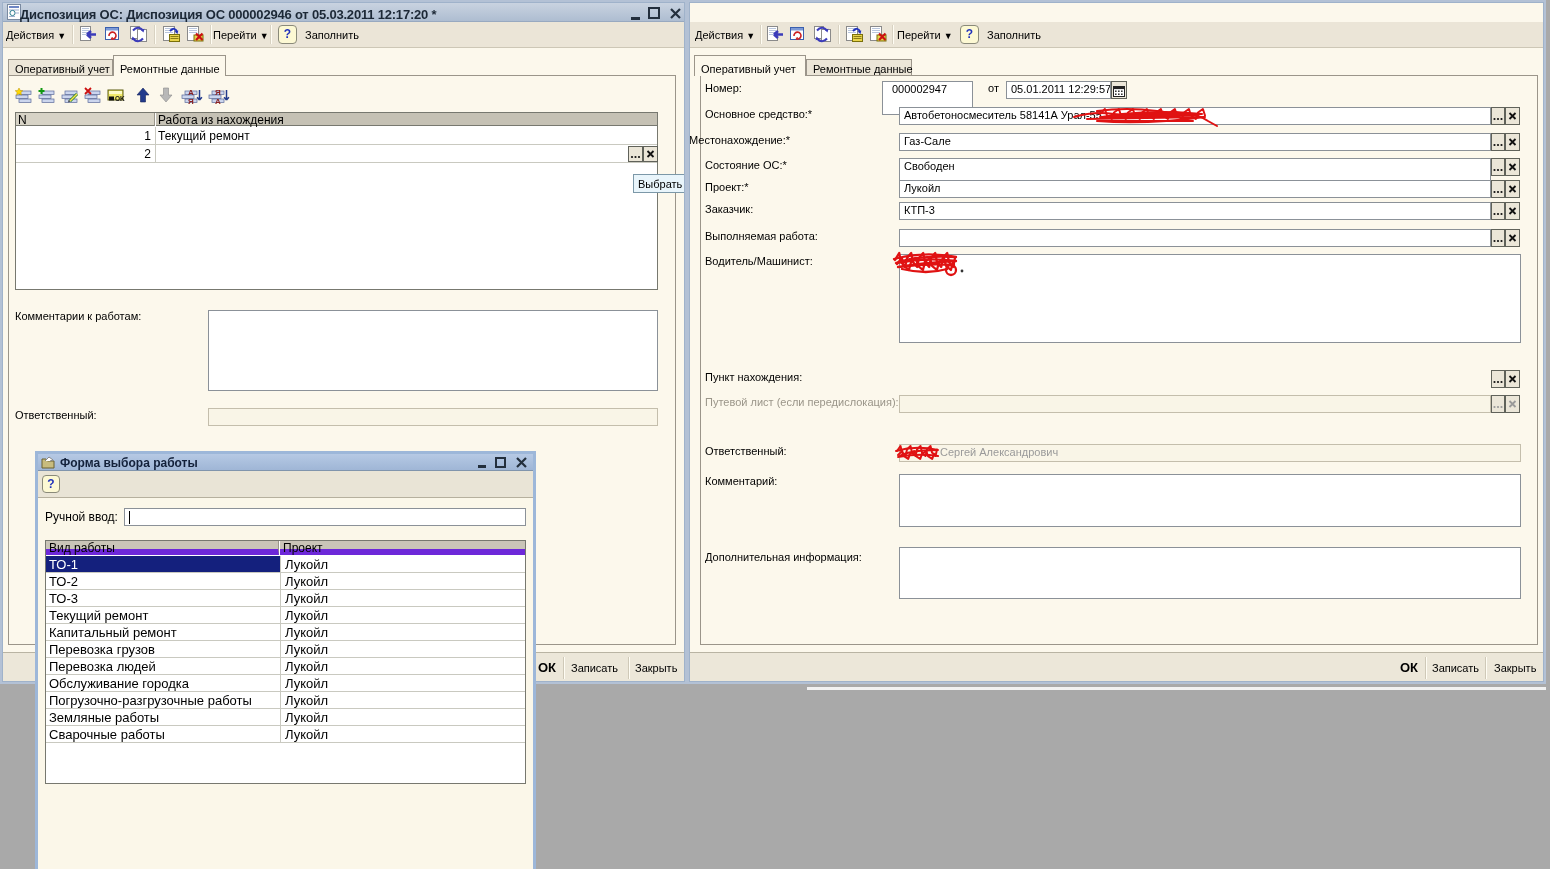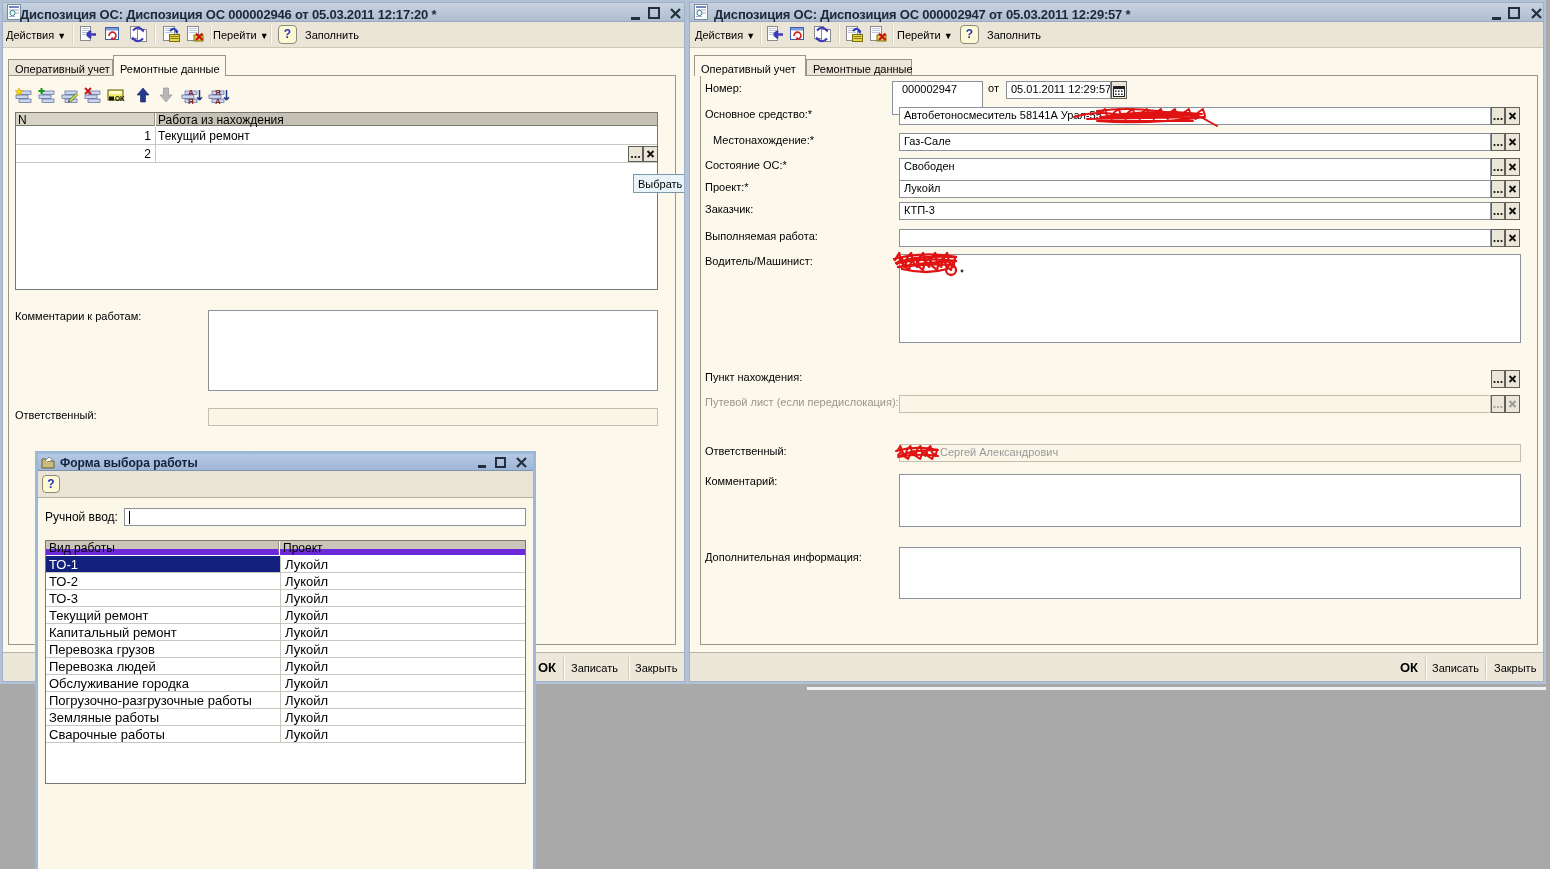--- a/index.html
+++ b/index.html
@@ -203,38 +203,20 @@
   <div class="botbar" style="top:652px">
     <div class="bb" style="left:536px;top:7px;font-weight:bold;font-size:13px">ОК</div>
     <div class="bsep" style="left:561px"></div>
     <div class="bb" style="left:569px">Записать</div>
     <div class="bsep" style="left:626px"></div>
     <div class="bb" style="left:633px">Закрыть</div>
   </div>
   <div class="frame"></div>
   </div>
 <div class="win" id="winR" style="left:687px;top:0;width:859px;height:684px">
-  <div class="tbar">
-    <div class="abs" style="left:5px;top:2px">
-        <svg width="15" height="16" viewBox="0 0 15 16">
-          <rect x="0.5" y="0.5" width="13" height="15" fill="#fdfdfd" stroke="#7a8aa0"></rect>
-          <rect x="2" y="2" width="10" height="2" fill="#6e86c4"></rect>
-          <rect x="2" y="5.5" width="10" height="1" fill="#9fb0d0"></rect>
-          <rect x="2" y="12" width="6" height="1" fill="#9fb0d0"></rect>
-          <circle cx="5.5" cy="9" r="2.6" fill="none" stroke="#2e7f8f"></circle>
-          <rect x="8" y="8.5" width="4" height="1" fill="#9fb0d0"></rect>
-        </svg>
-      </div>
-    <div class="ttl" style="left:25px">Диспозиция ОС: Диспозиция ОС 000002947 от 05.03.2011 12:29:57 *</div>
-    <div class="abs" style="left:803px;top:15px;width:9px;height:3px;background:#232f3d"></div>
-    <div class="abs" style="left:819px;top:5px;width:12px;height:12px;border:2px solid #232f3d"></div>
-    <svg class="abs" style="left:842px;top:6px" width="11" height="11" viewBox="0 0 11 11">
-        <path d="M1 1 L10 10 M10 1 L1 10" stroke="#232f3d" stroke-width="2.2"></path>
-      </svg>
-  </div>
   <div class="toolbar">
     <div class="titem" style="left:6px">Действия <span style="font-size:9px">▼</span></div>
     <div class="tsep" style="left:71px"></div>
     <div class="ticon" style="left:77px">
         <svg width="18" height="17" viewBox="0 0 18 17">
           <rect x="1.5" y="0.5" width="10" height="14" fill="#fff" stroke="#8a8a8a"></rect>
           <rect x="3" y="2" width="7" height="1" fill="#b9c6dd"></rect>
           <rect x="3" y="4" width="7" height="1" fill="#b9c6dd"></rect>
           <rect x="3" y="6" width="7" height="1" fill="#b9c6dd"></rect>
           <rect x="3" y="8" width="7" height="1" fill="#b9c6dd"></rect>
@@ -285,40 +267,40 @@
       </div>
     <div class="tsep" style="left:203px"></div>
     <div class="titem" style="left:208px">Перейти <span style="font-size:9px">▼</span></div>
     <div class="qbtn" style="left:271px">?</div>
     <div class="titem" style="left:298px">Заполнить</div>
   </div>
   <div class="page" style="left:13px;top:75px;width:838px;height:570px"></div>
   <div class="tab on" style="left:7px;top:55px;width:112px;height:21px;line-height:26px"><i>Оперативный учет</i></div>
   <div class="tab off" style="left:119px;top:59px;width:106px;height:16px;line-height:18px"><i>Ремонтные данные</i></div>
   <div class="lbl" style="left:18px;top:82px">Номер:</div>
-    <div class="inp" style="left:205px;top:81px;width:91px;height:34px"><i><span style="margin-left:5px">000002947</span></i></div>
+    <div class="inp" style="left:195px;top:81px;width:91px;height:34px"><i><span style="margin-left:5px">000002947</span></i></div>
   <div class="lbl" style="left:301px;top:82px">от</div>
   <div class="inp" style="left:319px;top:81px;width:105px;height:18px"><i>05.01.2011 12:29:57</i></div>
   <div class="ebtn" style="left:424px;top:81px;width:16px;height:18px">
       <svg width="14" height="16" viewBox="0 0 14 16" style="margin:1px auto 0">
         <rect x="1.5" y="3.5" width="11" height="10" fill="#fff" stroke="#222"></rect>
         <rect x="1.5" y="3.5" width="11" height="2.6" fill="#222"></rect>
         <g fill="#222">
           <rect x="3" y="7.5" width="1.6" height="1.4"></rect>
           <rect x="6" y="7.5" width="1.6" height="1.4"></rect>
           <rect x="9" y="7.5" width="1.6" height="1.4"></rect>
           <rect x="3" y="10.5" width="1.6" height="1.4"></rect>
           <rect x="6" y="10.5" width="1.6" height="1.4"></rect>
           <rect x="9" y="10.5" width="1.6" height="1.4"></rect>
         </g>
       </svg>
     </div>
   <div class="lbl" style="left:18px;top:108px">Основное средство:*</div>
     <div class="inp" style="left:212px;top:107px;width:592px;height:18px"><i>Автобетоносмеситель 58141А Урал-55</i></div>
-  <div class="lbl" style="left:26px;top:134px">Местонахождение:*</div>
+  <div class="lbl" style="left:2px;top:134px">Местонахождение:*</div>
     <div class="inp" style="left:212px;top:133px;width:592px;height:18px"><i>Газ-Сале</i></div>
   <div class="lbl" style="left:18px;top:159px">Состояние ОС:*</div>
     <div class="inp" style="left:212px;top:158px;width:592px;height:28px"><i>Свободен</i></div>
   <div class="lbl" style="left:18px;top:181px">Проект:*</div>
     <div class="inp" style="left:212px;top:180px;width:592px;height:18px"><i>Лукойл</i></div>
   <div class="lbl" style="left:18px;top:203px">Заказчик:</div>
     <div class="inp" style="left:212px;top:202px;width:592px;height:18px"><i>КТП-3</i></div>
   <div class="lbl" style="left:18px;top:230px">Выполняемая работа:</div>
     <div class="inp" style="left:212px;top:229px;width:592px;height:18px"></div>
   <div class="lbl" style="left:18px;top:255px">Водитель/Машинист:</div>

